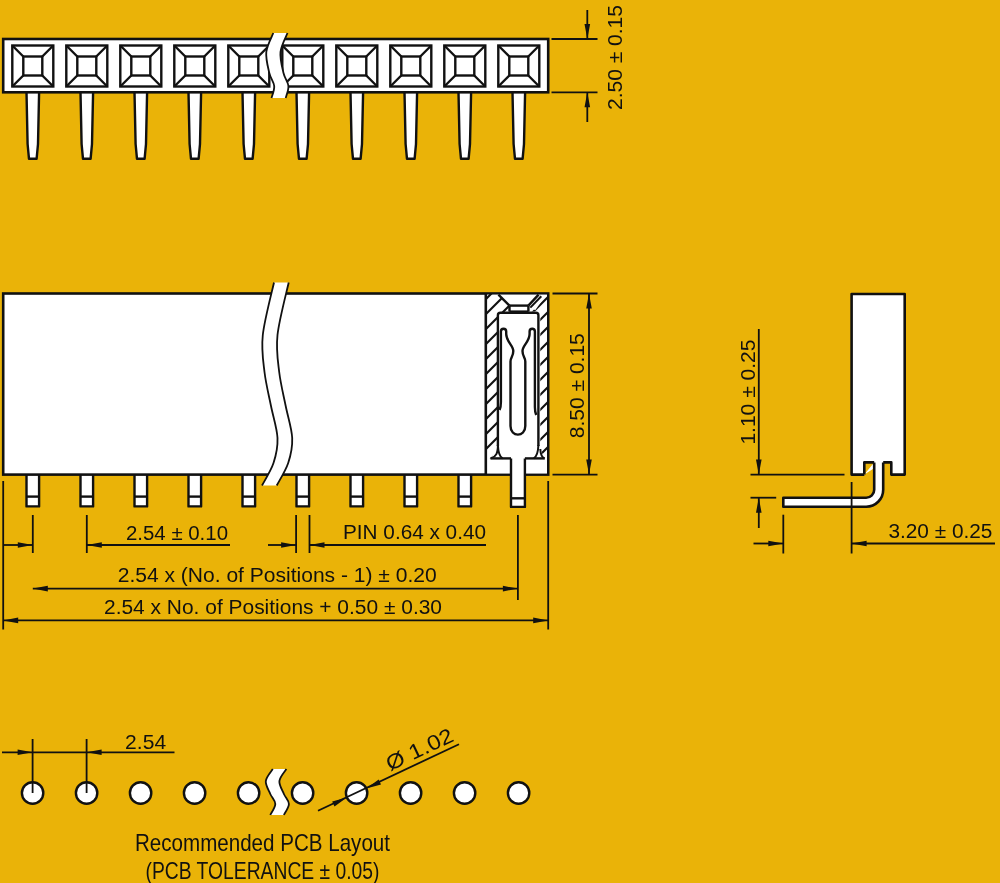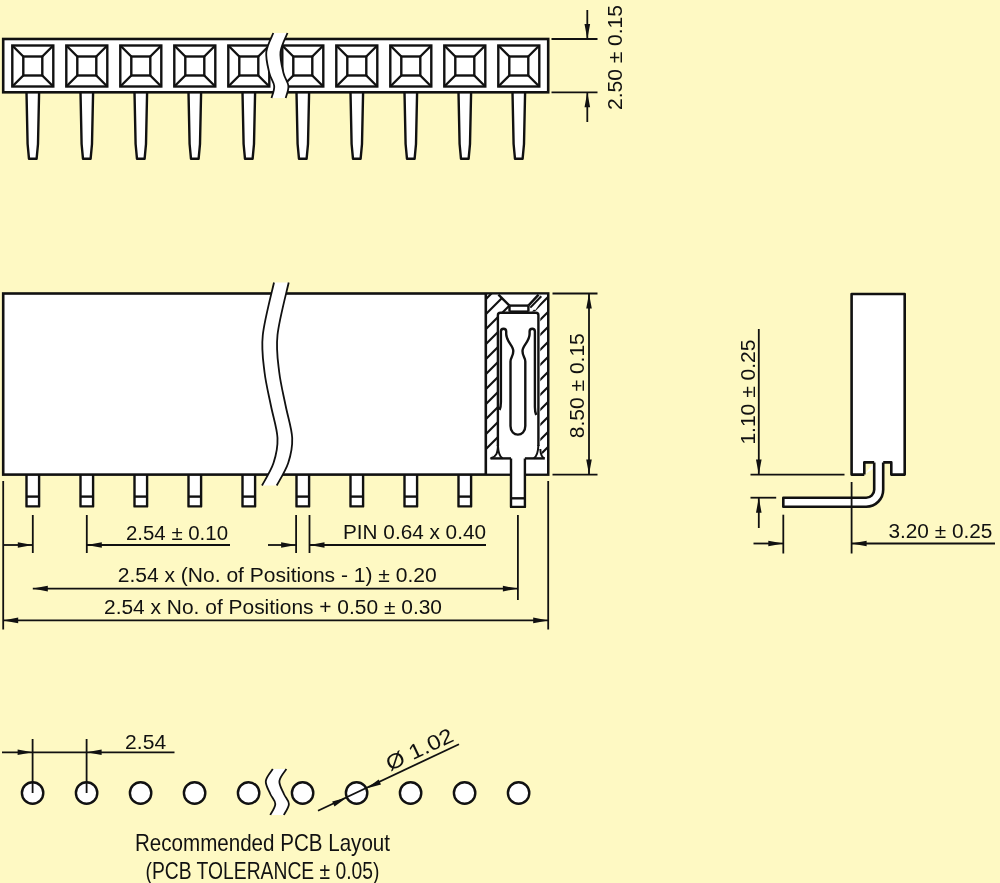--- a/index.html
+++ b/index.html
@@ -1,17 +1,17 @@
 <!DOCTYPE html>
 <html><head>
 <meta charset="utf-8">
 <title>Female Header Drawing</title>
 <style>
   html,body { margin:0; padding:0; background:#fff; }
-  #page { width:1000px; height:883px; position:relative; background:#fef9c3; overflow:hidden;text-decoration:underline; }
+  #page { width:1000px; height:883px; position:relative; background:#eab308; overflow:hidden;text-decoration:underline; }
   svg { display:block; }
 </style>
 </head>
 <body>
 <div id="page">
 <svg width="1000" height="883" viewBox="0 0 1000 883">
 
 <g>
         <path d="M 26.5,92.3 L 27.6,144 L 29.0,158.8 L 36.6,158.8 L 38.0,144 L 39.1,92.3" fill="#fff" stroke="#111111" stroke-width="2.4" stroke-linejoin="round"></path>
       </g>

